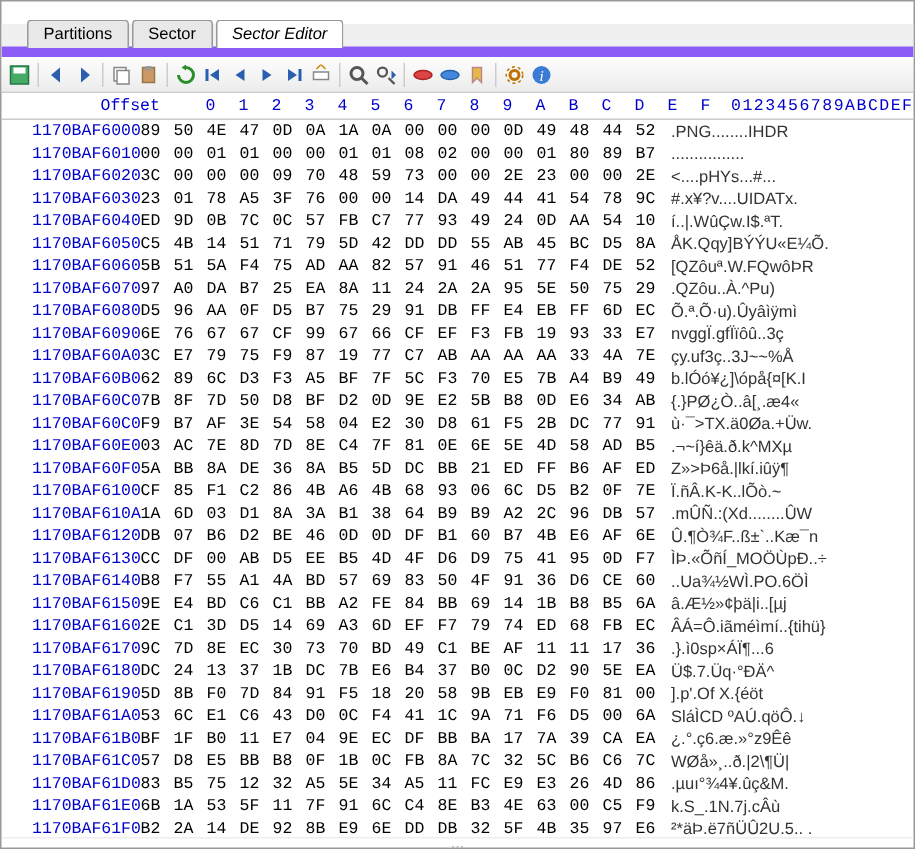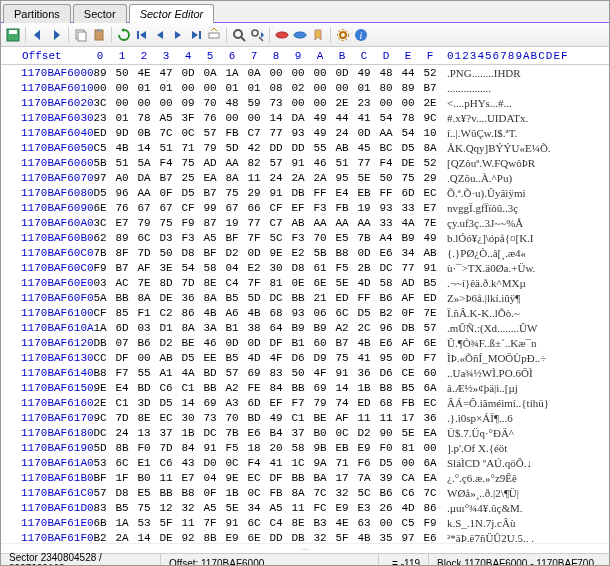--- a/index.html
+++ b/index.html
@@ -1,33 +1,33 @@
 <!DOCTYPE html>
 <html><head>
 <meta charset="utf-8">
 <style>
   * { box-sizing: border-box; margin: 0; padding: 0; }
   body { font-family: Tahoma, Arial, sans-serif; font-size: 11px; background: #fff; width: 610px; height: 566px; overflow: hidden; border: 1px solid #999; }
-  .tabs { display: flex; align-items: flex-end; background: #f0f0f0; border-bottom: 1px solid #8b5cf6; height: 22px; padding-left: 2px; }
+  .tabs { display: flex; align-items: flex-end; background: #f0f0f0; border-bottom: 7px solid #8b5cf6; height: 22px; padding-left: 17px; margin-top: 15px; }
   .tab { padding: 3px 10px; border: 1px solid #999; border-bottom: none; background: #e8e8e8; margin-right: 2px; border-radius: 3px 3px 0 0; cursor: pointer; position: relative; top: 1px; }
   .tab.active { background: #fff; font-weight: normal; font-style: italic; }
   .toolbar { height: 24px; background: linear-gradient(#fdfdfd,#ececec); border-bottom: 1px solid #ccc; display: flex; align-items: center; padding: 0 4px; gap: 2px; }
   .tb-icon { width: 16px; height: 16px; cursor: pointer; display: inline-flex; align-items: center; justify-content: center; }
   .tb-sep { width: 1px; height: 16px; background: #ccc; margin: 0 2px; }
   .header-row { display: flex; border-bottom: 1px solid #ccc; font-family: "Courier New", monospace; font-size: 11px; color: #0000cc; height: 18px; align-items: center; }
-  .col-offset { width: 88px; padding-left: 21px; }
+  .col-offset { width: 88px; padding-left: 21px; margin-left: 45px; }
   .col-hex { display: flex; }
   .hex-h { width: 22px; text-align: center; }
   .col-ascii { padding-left: 6px; letter-spacing: 1px; }
   .data-area { height: 478px; overflow: auto; font-family: "Courier New", monospace; font-size: 11px; }
   .row { display: flex; height: 15px; align-items: center; white-space: pre; }
   .row .off { width: 88px; padding-left: 20px; color: #0000cc; }
   .row .hex { display: flex; }
   .row .hex span { width: 22px; text-align: center; color: #000; }
-  .row .asc { padding-left: 6px; color: #333; font-family: Liberation Serif, serif; }
+  .row .asc { padding-left: 6px; color: #333; font-family: Liberation Sans, sans-serif; }
   .scrollhint { height: 10px; text-align: center; color: #aaa; font-size: 9px; border-top: 1px solid #eee; cursor: row-resize; }
   .statusbar { display: flex; height: 19px; background: #f0f0f0; border-top: 1px solid #ccc; font-size: 10px; align-items: center; }
   .status-cell { border-right: 1px solid #ccc; padding: 0 8px; height: 100%; display: flex; align-items: center; }
   svg { display: block; }
 </style>
 </head>
 <body>
 
 <div class="tabs">
   <div class="tab">Partitions</div>

